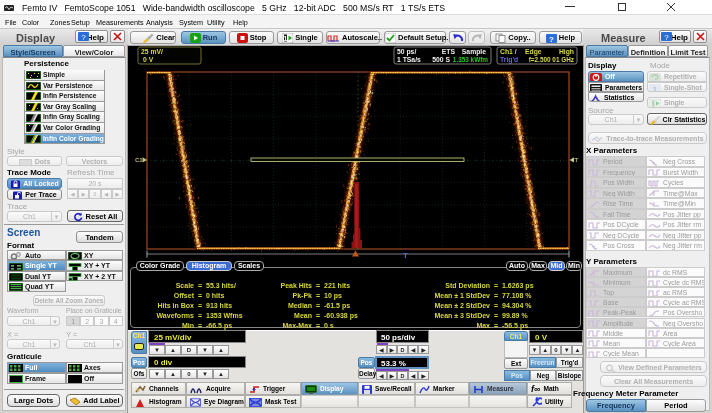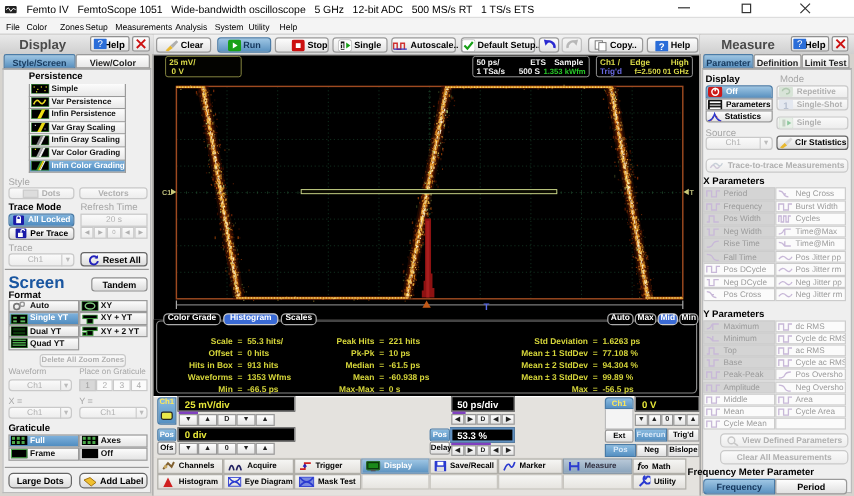--- a/index.html
+++ b/index.html
@@ -110,21 +110,21 @@
 <div class="a gb" style="left:89.4px;top:189px;width:11.2px;height:10px;font-size:5px;text-align:center;line-height:9px;border-radius:0;">0</div>
 <div class="a gb" style="left:100.6px;top:189px;width:11.2px;height:10px;font-size:5px;text-align:center;line-height:9px;border-radius:0;">◀</div>
 <div class="a gb" style="left:111.8px;top:189px;width:11.2px;height:10px;font-size:5px;text-align:center;line-height:9px;border-radius:0;">▶</div>
 <div class="a glbl" style="left:7px;top:202px;width:30px;height:8px;font-size:8px;">Trace</div>
 <div class="a gb" style="left:7px;top:211px;width:55px;height:11px;font-size:7px;text-align:center;line-height:10px;">Ch1 <span style="float:right;width:10px;border-left:1px solid #ccc;color:#bbb">▾</span></div>
 <div class="a" style="left:67px;top:210px;width:56px;height:12px;background:linear-gradient(#fdfdfd,#dcdcdc);border:1px solid #666;border-radius:3px;font-size:7.5px;font-weight:bold;text-align:center;line-height:11px;"><svg class="ic" width="10" height="10" viewBox="0 0 10 10" style="margin-right:3px">
       <path d="M8 3 A3.4 3.4 0 1 0 8.6 5.6" stroke="#2222bb" stroke-width="1.6" fill="none"></path>
       <path d="M8.6 0.5 L8.6 3.4 L5.8 3.4 Z" fill="#2222bb"></path>
     </svg>Reset All</div>
 <div class="a" style="left:4px;top:224px;width:120px;height:1px;background:#999;"></div>
-<div class="a" style="left:7px;top:227px;width:50px;height:10px;font-size:14px;font-weight:bold;color:#1a56a0;">Screen</div>
+<div class="a" style="left:7px;top:227px;width:50px;height:10px;font-size:10px;font-weight:bold;color:#1a56a0;">Screen</div>
 <div class="a" style="left:76px;top:231px;width:47px;height:12px;background:linear-gradient(#fdfdfd,#dcdcdc);border:1px solid #8f8f8f;border-radius:3px;font-size:7.5px;font-weight:bold;text-align:center;line-height:11px;">Tandem</div>
 <div class="a lbl" style="left:7px;top:241px;width:40px;height:9px;font-size:8px;">Format</div>
 <div class="a" style="left:7px;top:250px;width:59px;height:10.4px;background:linear-gradient(#fcfcfc,#e4e4e4);color:#111;border:1px solid #9a9a9a;font-size:7px;font-weight:bold;line-height:9px;white-space:nowrap;"><svg class="ic" style="margin:0 2px 0 1px" width="14" height="8" viewBox="0 0 14 8">
       <circle cx="5" cy="4.5" r="2.5" fill="none" stroke="#777" stroke-width="1.4"></circle>
       <circle cx="9.5" cy="2.5" r="1.8" fill="none" stroke="#999" stroke-width="1.2"></circle>
     </svg>Auto</div>
 <div class="a" style="left:66px;top:250px;width:57px;height:10.4px;background:linear-gradient(#fcfcfc,#e4e4e4);color:#111;border:1px solid #9a9a9a;font-size:7px;font-weight:bold;line-height:9px;white-space:nowrap;"><svg class="ic" style="margin:0 2px 0 1px" width="14" height="8" viewBox="0 0 14 8">
       <rect width="14" height="8" fill="#000" stroke="#3d9a3d"></rect>
       <ellipse cx="7" cy="4" rx="4" ry="2.5" fill="none" stroke="#7ac87a" stroke-width="1.2"></ellipse>
     </svg>XY</div>
@@ -196,29 +196,29 @@
     </svg>Frame</div>
 <div class="a" style="left:66px;top:372.8px;width:57px;height:10.8px;background:linear-gradient(#fcfcfc,#e4e4e4);color:#111;border:1px solid #9a9a9a;font-size:7px;font-weight:bold;line-height:10px;white-space:nowrap;"><svg class="ic" style="margin:0 2px 0 1px" width="14" height="8" viewBox="0 0 14 8">
       <rect width="14" height="8" fill="#000"></rect>
     </svg>Off</div>
 <div class="a" style="left:4px;top:389px;width:120px;height:1px;background:#999;"></div>
 <div class="a" style="left:7px;top:394px;width:53px;height:13px;background:linear-gradient(#fdfdfd,#dcdcdc);border:1px solid #666;border-radius:4px;font-size:7.5px;font-weight:bold;text-align:center;line-height:12px;">Large Dots</div>
 <div class="a" style="left:66px;top:394px;width:57px;height:13px;background:linear-gradient(#fdfdfd,#dcdcdc);border:1px solid #666;border-radius:4px;font-size:7.5px;font-weight:bold;text-align:center;line-height:12px;"><svg class="ic" width="12" height="9" viewBox="0 0 12 9" style="margin-right:2px">
       <path d="M1 3 L6 1 L11 5 L7 8 Z" fill="#f0c030" stroke="#a07010" stroke-width="0.8"></path>
     </svg>Add Label</div>
 <div class="a" style="left:128px;top:29px;width:455px;height:17px;background:linear-gradient(#f2f2f2,#d8d8d8);border-bottom:1px solid #aaa;"></div>
-<div class="a" style="left:130px;top:31px;width:46px;height:13px;background:linear-gradient(#fdfdfd,#e2e2e2);border:1px solid #9a9a9a;color:#000;border-radius:3px;font-size:7.5px;font-weight:bold;text-align:center;line-height:11px;white-space:nowrap;"><svg class="ic" width="12" height="10" viewBox="0 0 12 10" style="margin-right:2px">
+<div class="a" style="left:130px;top:31px;width:46px;height:13px;background:linear-gradient(#fdfdfd,#e2e2e2);border:1px solid #9a9a9a;color:#000;border-radius:3px;font-size:7.5px;font-weight:bold;text-align:right;line-height:11px;white-space:nowrap;"><svg class="ic" width="12" height="10" viewBox="0 0 12 10" style="margin-right:2px">
       <path d="M1 9 L5 5 L7 7 L3 10 Z" fill="#e8b830"></path>
       <path d="M5 5 L10 0.5 L11.5 2 L7 7 Z" fill="#b0b0b0"></path>
     </svg>Clear</div>
 <div class="a" style="left:181px;top:31px;width:45px;height:13px;background:linear-gradient(#9ec6e4,#5b92c0);border:1px solid #4a7ba6;color:#14365c;border-radius:3px;font-size:7.5px;font-weight:bold;text-align:center;line-height:11px;white-space:nowrap;"><svg class="ic" width="11" height="10" viewBox="0 0 11 10" style="margin-right:2px">
       <rect width="11" height="10" rx="2" fill="#18a018"></rect>
       <path d="M4 2.5 L8 5 L4 7.5 Z" fill="#fff"></path>
     </svg>Run</div>
-<div class="a" style="left:229px;top:31px;width:45px;height:13px;background:linear-gradient(#fdfdfd,#e2e2e2);border:1px solid #9a9a9a;color:#000;border-radius:3px;font-size:7.5px;font-weight:bold;text-align:right;line-height:11px;white-space:nowrap;"><svg class="ic" width="11" height="10" viewBox="0 0 11 10" style="margin-right:2px">
+<div class="a" style="left:229px;top:31px;width:45px;height:13px;background:linear-gradient(#fdfdfd,#e2e2e2);border:1px solid #9a9a9a;color:#000;border-radius:3px;font-size:7.5px;font-weight:bold;text-align:center;line-height:11px;white-space:nowrap;"><svg class="ic" width="11" height="10" viewBox="0 0 11 10" style="margin-right:2px">
       <rect width="11" height="10" rx="2" fill="#cc1010"></rect>
       <rect x="3.5" y="3" width="4" height="4" fill="#fff"></rect>
     </svg>Stop</div>
 <div class="a" style="left:277px;top:31px;width:46px;height:13px;background:linear-gradient(#fdfdfd,#e2e2e2);border:1px solid #9a9a9a;color:#000;border-radius:3px;font-size:7.5px;font-weight:bold;text-align:center;line-height:11px;white-space:nowrap;"><svg class="ic" width="11" height="10" viewBox="0 0 11 10" style="margin-right:2px">
       <rect width="11" height="10" rx="2" fill="#fff" stroke="#888" stroke-width="0.6"></rect>
       <path d="M2 1.5 h3 v7 h-3 z" fill="#111"></path>
       <text x="3.5" y="8" font-size="7" fill="#fff" text-anchor="middle">1</text>
       <path d="M6.5 2.5 L10 5 L6.5 7.5 Z" fill="#18a018"></path>
     </svg>Single</div>
 <div class="a" style="left:326px;top:31px;width:54px;height:13px;background:linear-gradient(#fdfdfd,#e2e2e2);border:1px solid #9a9a9a;color:#000;border-radius:3px;font-size:7.5px;font-weight:bold;text-align:center;line-height:11px;white-space:nowrap;"><svg class="ic" width="13" height="10" viewBox="0 0 13 10" style="margin-right:2px">
@@ -2199,21 +2199,21 @@
 <div class="a" style="left:601px;top:32px;width:60px;height:12px;font-size:11px;font-weight:bold;color:#4a4a4a;">Measure</div>
 <div class="a" style="left:659px;top:30px;width:32px;height:13px;background:linear-gradient(#fff,#e0e0e0);border:1px solid #909090;border-radius:2px;font-size:8px;font-weight:bold;color:#000;text-align:right;padding:2px 2px 0 0;">Help</div>
 <svg class="a" style="left:661px;top:32px" width="11" height="9" viewBox="0 0 11 9">
     <rect width="11" height="9" rx="1" fill="#2a6dd8"></rect>
     <text x="5.5" y="7.5" font-size="8" fill="#fff" text-anchor="middle" font-family="Liberation Sans">?</text>
   </svg>
 <div class="a" style="left:693px;top:30px;width:14px;height:13px;background:linear-gradient(#fff,#e6e6e6);border:1px solid #909090;border-radius:2px;"></div>
 <svg class="a" style="left:696px;top:32px" width="9" height="9" viewBox="0 0 9 9">
     <path d="M1 1 L8 8 M8 1 L1 8" stroke="#cc1111" stroke-width="1.6"></path>
   </svg>
-<div class="a" style="left:586px;top:45px;width:42px;height:12px;background:linear-gradient(#9ec6e4,#5b92c0);border:1px solid #4a7ba6;border-radius:2px 2px 0 0;font-size:7.5px;font-weight:bold;color:#173a5e;text-align:center;padding-top:2px;">Parameter</div>
+<div class="a" style="left:586px;top:45px;width:42px;height:12px;background:linear-gradient(#9ec6e4,#5b92c0);border:1px solid #4a7ba6;border-radius:2px 2px 0 0;font-size:7.5px;font-weight:normal;color:#173a5e;text-align:center;padding-top:2px;">Parameter</div>
 <div class="a" style="left:628px;top:45px;width:40px;height:12px;background:linear-gradient(#ffffff,#e8e8e8);border:1px solid #9a9a9a;border-radius:2px 2px 0 0;font-size:7.5px;font-weight:bold;color:#222;text-align:center;padding-top:2px;">Definition</div>
 <div class="a" style="left:668px;top:45px;width:40px;height:12px;background:linear-gradient(#ffffff,#e8e8e8);border:1px solid #9a9a9a;border-radius:2px 2px 0 0;font-size:7.5px;font-weight:bold;color:#222;text-align:center;padding-top:2px;">Limit Test</div>
 <div class="a" style="left:585px;top:57px;width:125px;height:354px;background:#efefef;border:1px solid #bbb;border-top:1px solid #888;"></div>
 <div class="a lbl" style="left:588px;top:61px;width:40px;height:9px;font-size:8px;">Display</div>
 <div class="a glbl" style="left:650px;top:61px;width:30px;height:9px;font-size:8px;">Mode</div>
 <div class="a" style="left:588px;top:71px;width:56px;height:11px;background:linear-gradient(#9ec6e4,#5b92c0);border:1px solid #4a7ba6;border-radius:3px 3px 0 0;font-size:6.8px;font-weight:bold;color:#fff;line-height:10px;white-space:nowrap;overflow:hidden;"><svg class="ic" width="12" height="9" viewBox="0 0 12 9" style="margin:0 3px 0 1px">
       <rect width="12" height="9" rx="2" fill="#cc1818"></rect>
       <circle cx="6" cy="4.5" r="2.8" fill="none" stroke="#fff" stroke-width="1.2"></circle>
       <path d="M6 1.2 V4" stroke="#fff" stroke-width="1.2"></path>
     </svg>Off</div>

